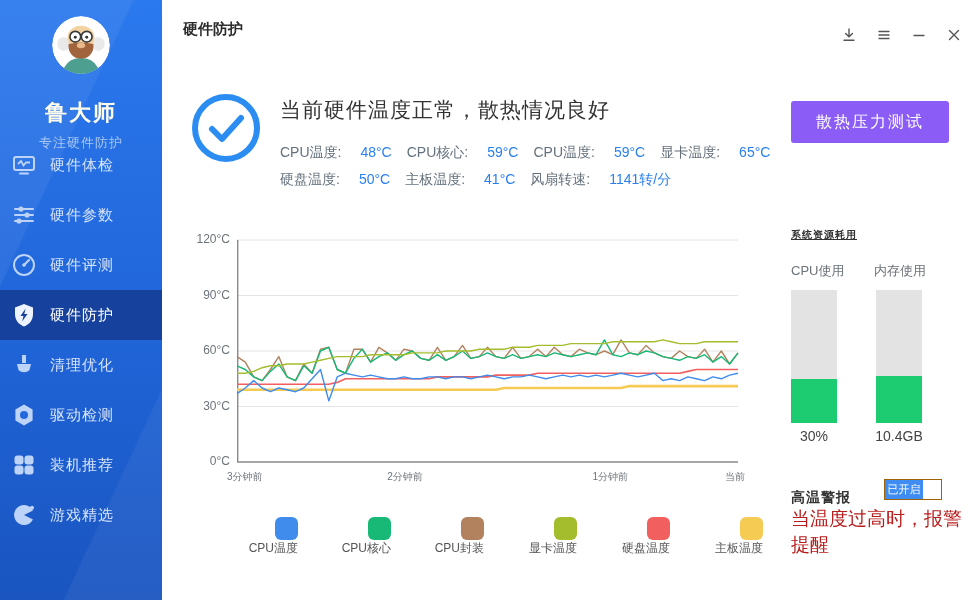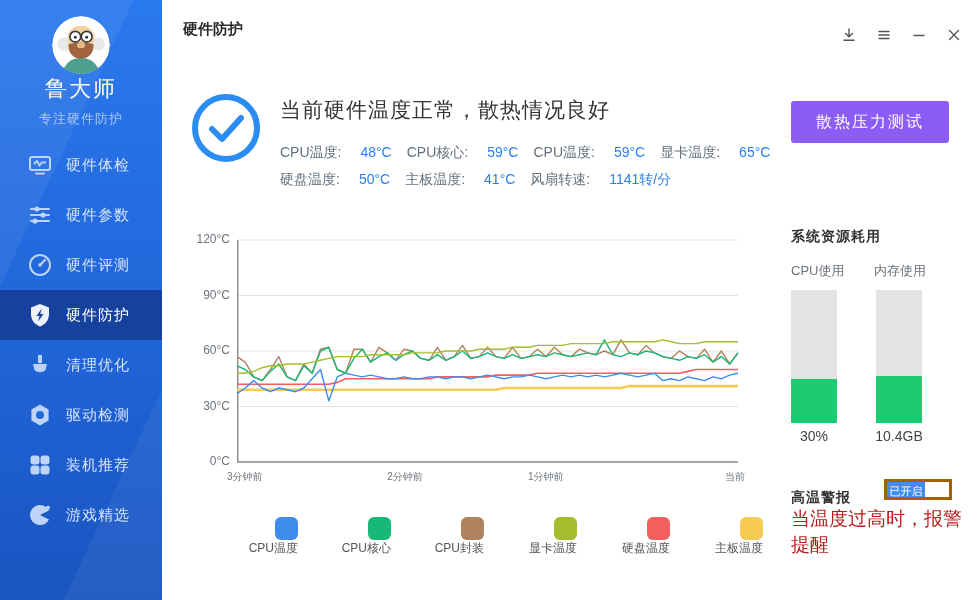--- a/index.html
+++ b/index.html
@@ -10,24 +10,24 @@
   
   .sidebar {
     position:relative; width:162px; height:600px; flex:0 0 162px; color:#fff;
     background:
       linear-gradient(115deg, rgba(255,255,255,0.06) 0%, rgba(255,255,255,0.06) 30%, rgba(255,255,255,0) 30.5%),
       linear-gradient(295deg, rgba(255,255,255,0.05) 0%, rgba(255,255,255,0.05) 22%, rgba(255,255,255,0) 22.5%),
       linear-gradient(180deg,#2b79ee 0%, #1f63d6 60%, #1a55c0 100%);
   }
   .brand { text-align:center; padding-top:16px; }
   .avatar { width:58px; height:58px; margin:0 auto; border-radius:50%; overflow:hidden; }
-  .brand-name { margin-top:0; font-size:22px; font-weight:normal; color:#fdfbec; letter-spacing:2px; }
+  .brand-name { margin-top:24px; font-size:22px; font-weight:bold; color:#fdfbec; letter-spacing:2px; }
   .brand-slogan { margin-top:6px; font-size:13px; color:#a9c7f3; letter-spacing:1px; }
   .menu { position:absolute; top:140px; left:0; width:162px; }
-  .menu-item { --item-bg:#2268dc; display:flex; align-items:center; height:50px; padding-left:27px; cursor:pointer; }
+  .menu-item { --item-bg:#2268dc; display:flex; align-items:center; height:50px; padding-left:11px; cursor:pointer; }
   .menu-item.active { --item-bg:#16429e; background:#16429e; }
   .mi-icon { width:26px; height:26px; color:#bdd3f7; flex:0 0 26px; }
   .menu-item.active .mi-icon { color:#eef4ff; }
   .mi-icon svg { width:26px; height:26px; display:block; }
   .mi-label { margin-left:13px; font-size:15px; color:#d6e3fb; letter-spacing:1px; }
   .menu-item.active .mi-label { color:#ffffff; }
   .version { position:absolute; bottom:10px; width:100%; text-align:center; font-size:13px; color:#7ca7ea; }
 
   
   .main { position:relative; width:818px; height:600px; background:#fff; }
@@ -46,40 +46,40 @@
 
   .stress-btn { position:absolute; left:629px; top:101px; width:158px; height:42px;
     background:#8b5cf6; color:#fff; font-size:16px; letter-spacing:2px; border:none; border-radius:3px;
     cursor:pointer; font-family:inherit; }
 
   
   #chart-svg { position:absolute; left:75px; top:240px; width:501px; height:222px; overflow:visible; }
   .ytick { position:absolute; left:0; width:68px; text-align:right; font-size:12px; color:#6c737a; }
   .yt0{top:232px} .yt1{top:288px} .yt2{top:343px} .yt3{top:399px} .yt4{top:454px}
   .xtick { position:absolute; top:470px; font-size:10px; color:#6c737a; }
-  .xt0{left:65px} .xt1{left:203px; width:80px; text-align:center} .xt2{left:366px; width:80px; text-align:left}
+  .xt0{left:65px} .xt1{left:203px; width:80px; text-align:center} .xt2{left:386px; width:80px; text-align:right}
   .xt3{left:523px; width:60px; text-align:right}
 
   .legend { position:absolute; left:51px; top:517px; width:560px; display:flex; flex-wrap:wrap; column-gap:8px; row-gap:9px; }
   .legend-item { width:85px; display:flex; align-items:flex-end;flex-direction:column; }
   .legend-swatch { width:23px; height:13px; border-radius:6px; flex:0 0 23px; }
   .legend-label { margin-left:7px; font-size:12px; color:#555; white-space:nowrap; }
 
   
-  .rp-title { position:absolute; left:629px; top:228px; font-size:14px; font-weight:bold; color:#333; letter-spacing:1px; }
+  .rp-title { position:absolute; left:629px; top:228px; font-size:10px; font-weight:bold; color:#333; letter-spacing:1px;text-decoration:underline; }
   .gauge-label { position:absolute; top:262px; font-size:13px; color:#6c737a; }
   .gl0{left:629px} .gl1{left:712px}
   .gauge-bar { position:absolute; top:290px; width:46px; height:133px; background:#e3e3e3; }
   .gb0{left:629px} .gb1{left:714px}
   .gauge-fill { position:absolute; bottom:0; left:0; width:100%; background:#1dcb70; }
   .gauge-value { position:absolute; top:428px; width:70px; text-align:center; font-size:14px; color:#444; }
   .gv0{left:617px} .gv1{left:702px}
 
   .alert-title { position:absolute; left:629px; top:473px; font-size:14px; font-weight:bold; color:#333; letter-spacing:1px;margin-top:16px; }
-  .toggle { position:absolute; left:722px; top:479px; width:68px; height:21px; border:3px solid #a16207; background:#fff;
+  .toggle { position:absolute; left:722px; top:479px; width:58px; height:21px; border:1px solid #a16207; background:#fff;
     display:flex; cursor:pointer; }
   .toggle-on { flex:0 0 38px; background:#3f8df2; color:#fff; font-size:11px; line-height:19px; text-align:center; }
   .toggle-off { flex:1; background:#fff; }
   .alert-desc { position:absolute; left:629px; top:506px; font-size:19px; color:#b91c1c; }
 </style>
 </head>
 <body>
 
 <div class="app">
 

